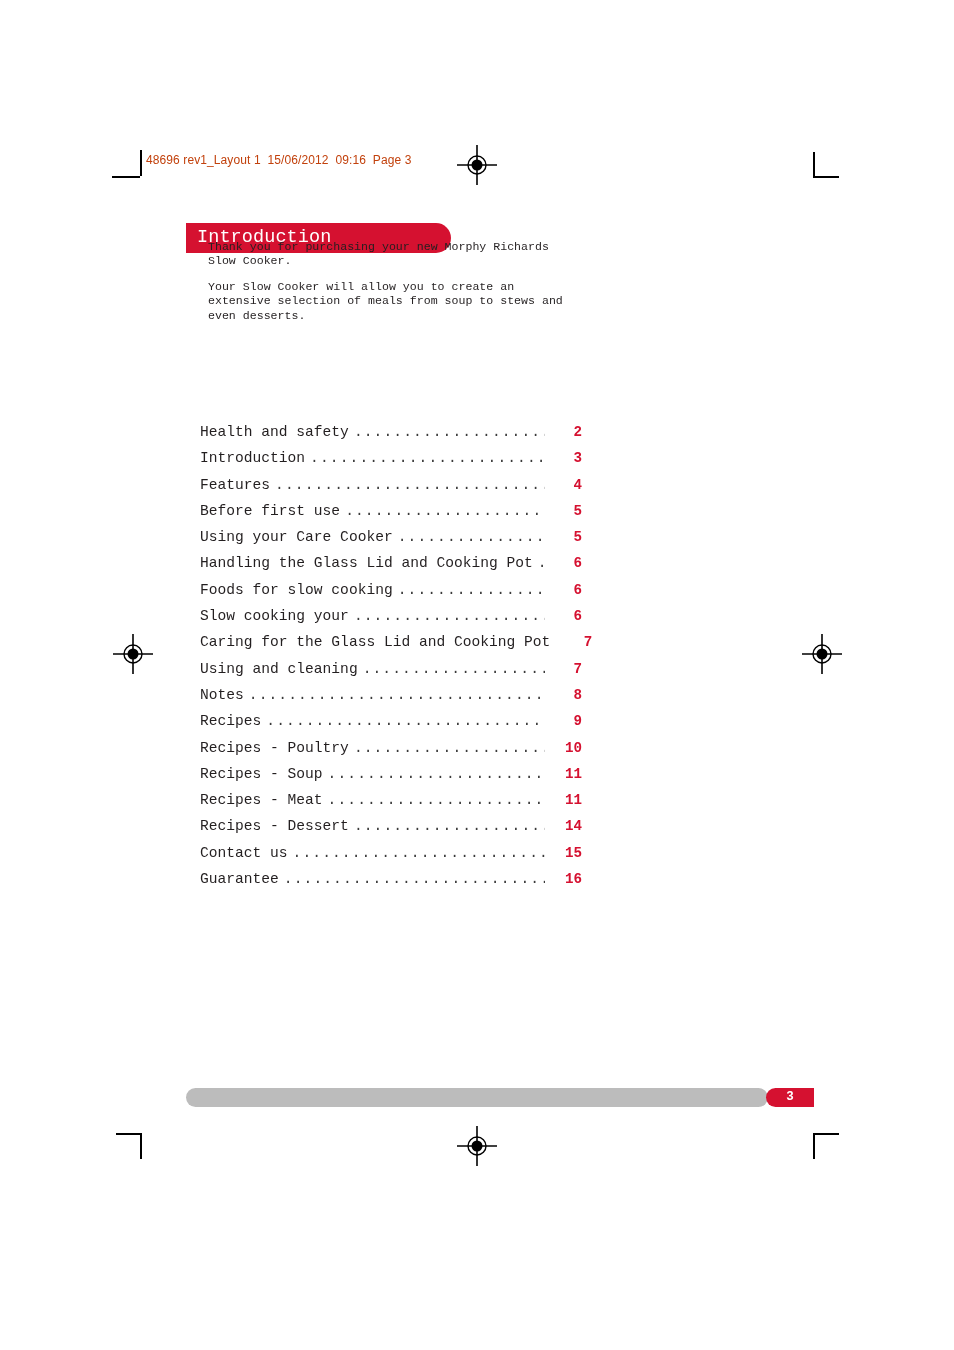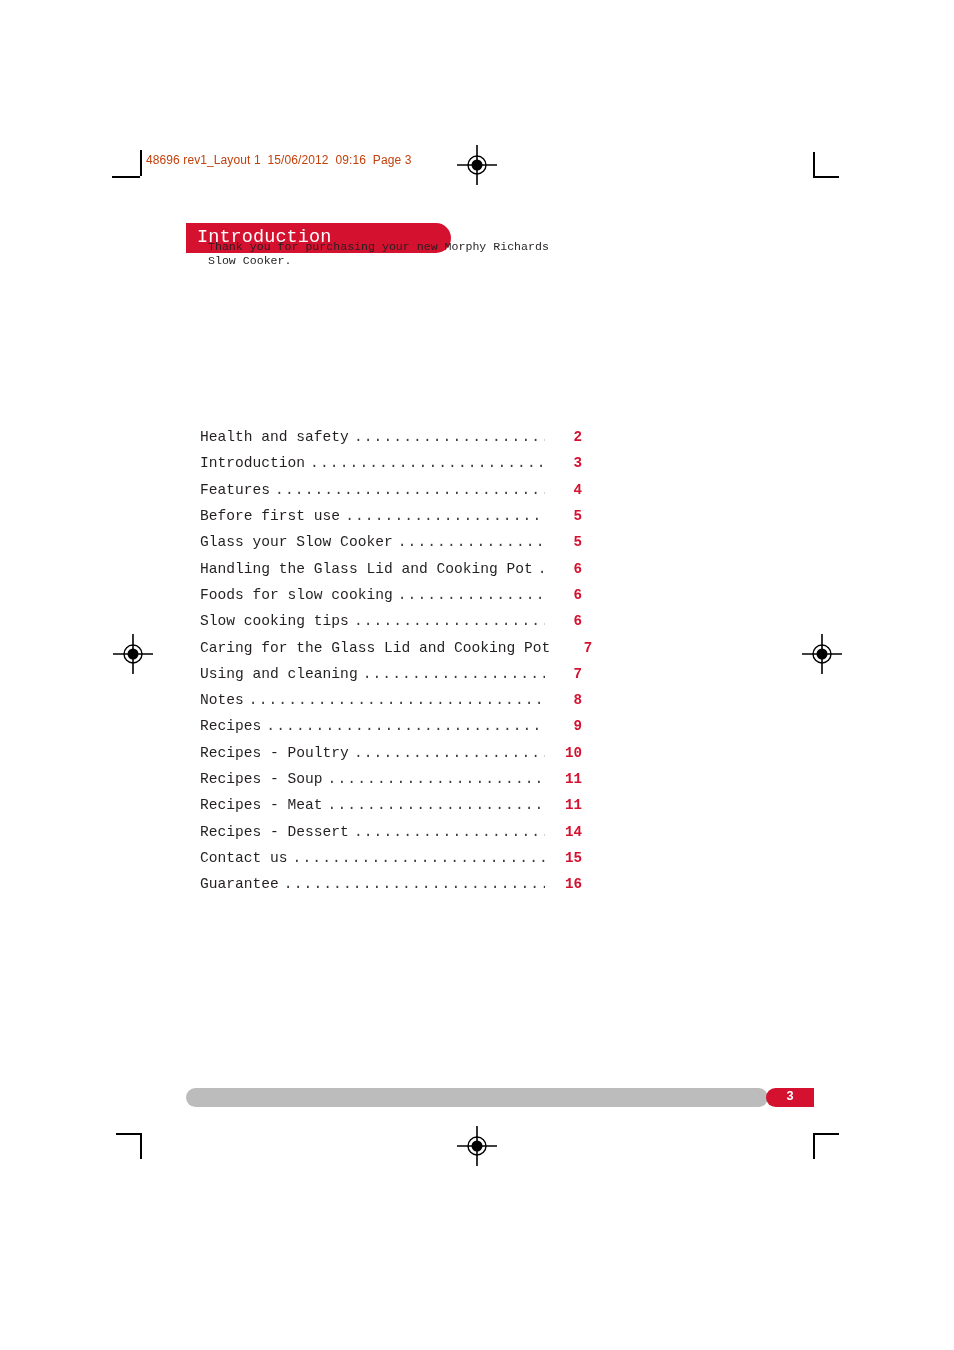--- a/index.html
+++ b/index.html
@@ -95,21 +95,21 @@
 
   
   .contents-list {
     position: absolute;
     left: 200px;
     top: 424px;
     width: 382px;
   }
   .toc-row {
     display: flex;
-    align-items: center;
+    align-items: flex-start;
     height: 26.3px;
     font-size: 14.6px;
     color: #231f20;
     white-space: nowrap;
   }
   .toc-label { flex: 0 0 auto; }
   .toc-leader {
     flex: 1 1 auto;
     overflow: hidden;
     white-space: nowrap;
@@ -210,20 +210,21 @@
 </div>
 
 <div class="page">
 
   <div class="section-header" id="intro-header">
     <span class="title">Introduction</span>
   </div>
 
   <div class="intro-body">
     <p>Thank you for purchasing your new Morphy Richards Slow Cooker.</p>
+    <p>Your Slow Cooker will allow you to create an extensive selection of meals from soup to stews and even desserts.</p>
   </div>
 
 
   <div class="contents-list" id="contents-list">
       <div class="toc-row">
         <span class="toc-label">Health and safety</span>
         <span class="toc-leader">...................................................................................................</span>
         <span class="toc-page">2</span>
       </div>
       <div class="toc-row">
@@ -235,36 +236,36 @@
         <span class="toc-label">Features</span>
         <span class="toc-leader">...................................................................................................</span>
         <span class="toc-page">4</span>
       </div>
       <div class="toc-row">
         <span class="toc-label">Before first use</span>
         <span class="toc-leader">...................................................................................................</span>
         <span class="toc-page">5</span>
       </div>
       <div class="toc-row">
-        <span class="toc-label">Glass your Slow Cooker</span>
+        <span class="toc-label">Using your Care Cooker</span>
         <span class="toc-leader">...................................................................................................</span>
         <span class="toc-page">5</span>
       </div>
       <div class="toc-row">
         <span class="toc-label">Handling the Glass Lid and Cooking Pot</span>
         <span class="toc-leader">...................................................................................................</span>
         <span class="toc-page">6</span>
       </div>
       <div class="toc-row">
         <span class="toc-label">Foods for slow cooking</span>
         <span class="toc-leader">...................................................................................................</span>
         <span class="toc-page">6</span>
       </div>
       <div class="toc-row">
-        <span class="toc-label">Slow cooking tips</span>
+        <span class="toc-label">Slow cooking your</span>
         <span class="toc-leader">...................................................................................................</span>
         <span class="toc-page">6</span>
       </div>
       <div class="toc-row">
         <span class="toc-label">Caring for the Glass Lid and Cooking Pot</span>
         <span class="toc-leader">...................................................................................................</span>
         <span class="toc-page">7</span>
       </div>
       <div class="toc-row">
         <span class="toc-label">Using and cleaning</span>

